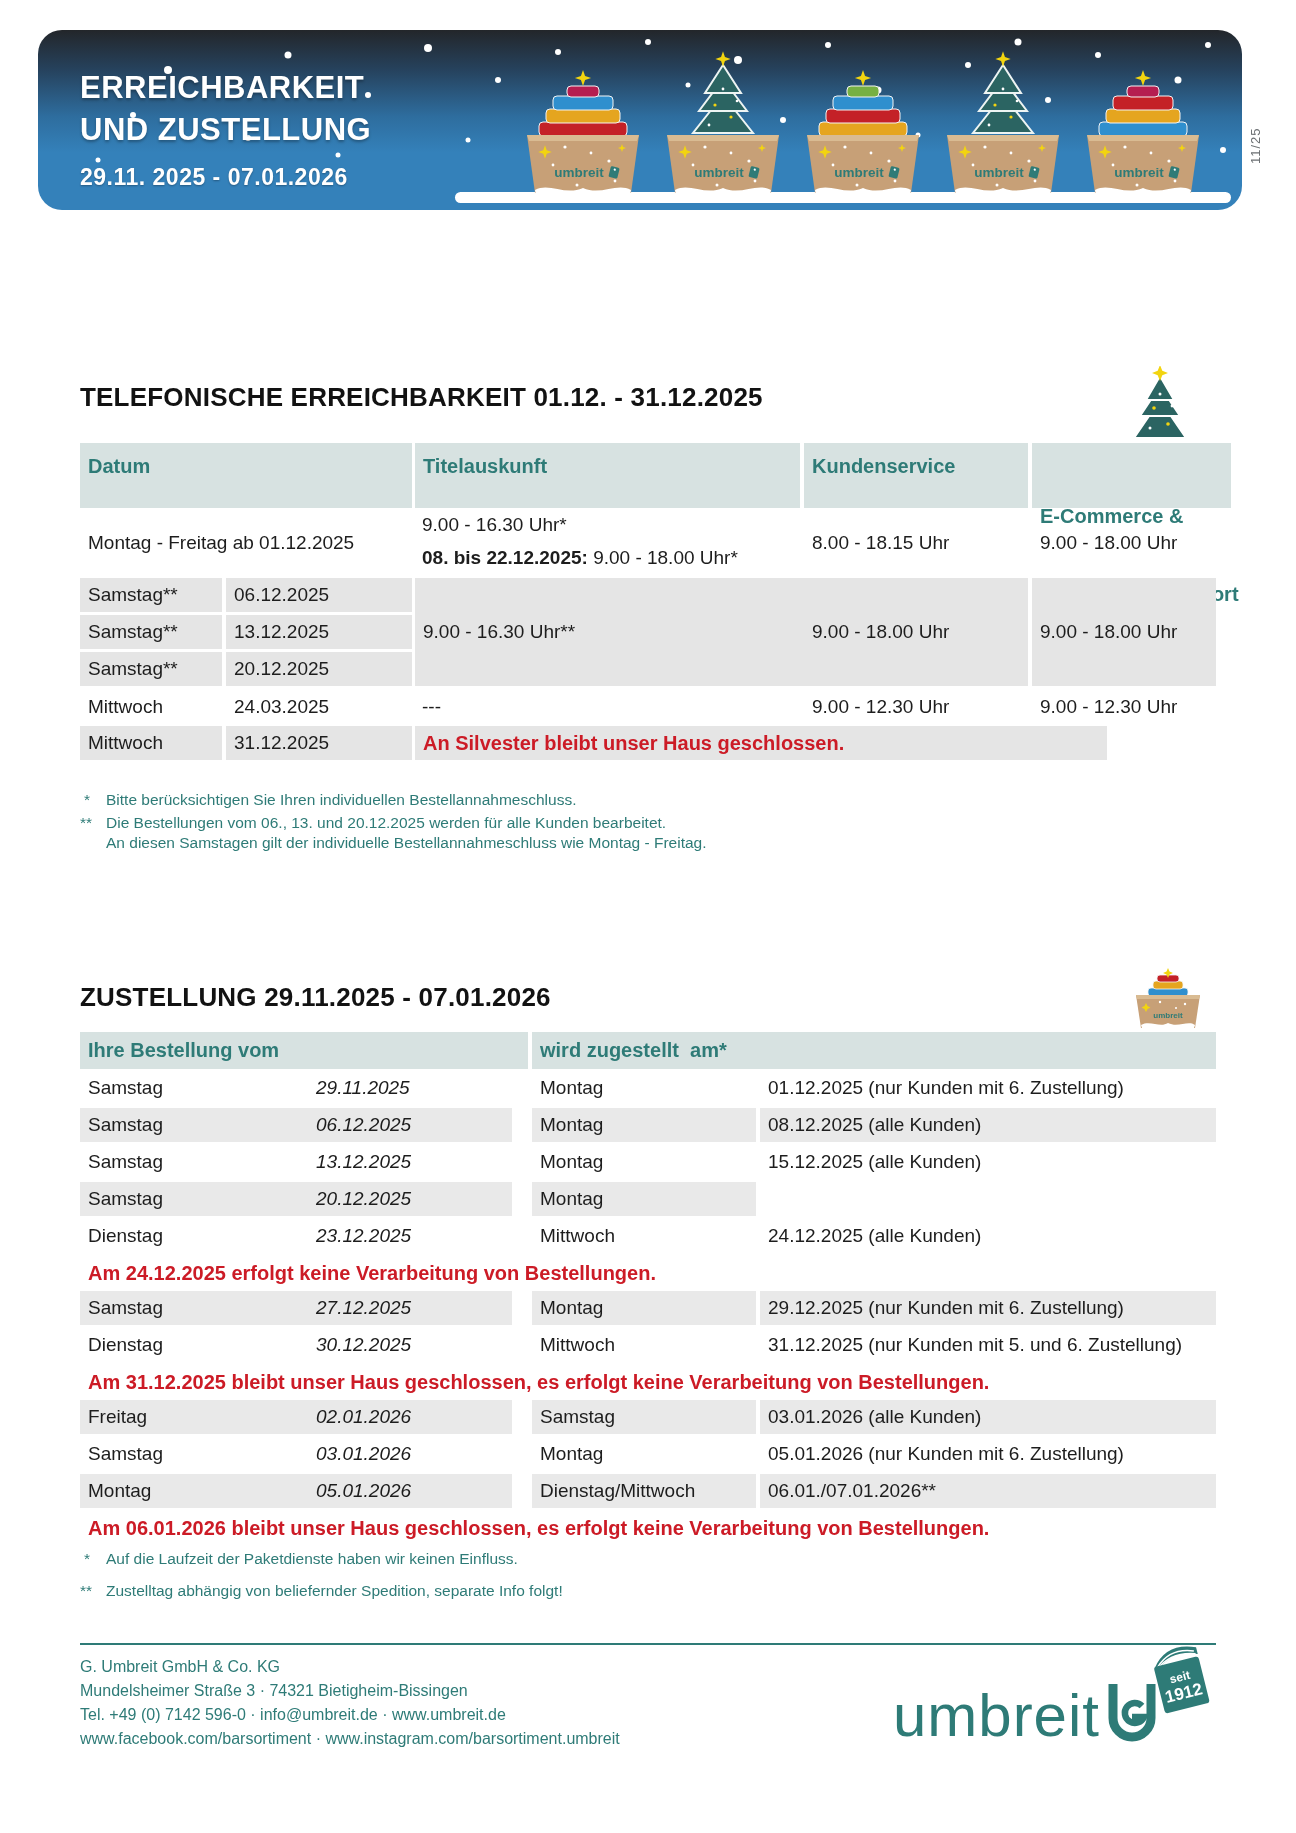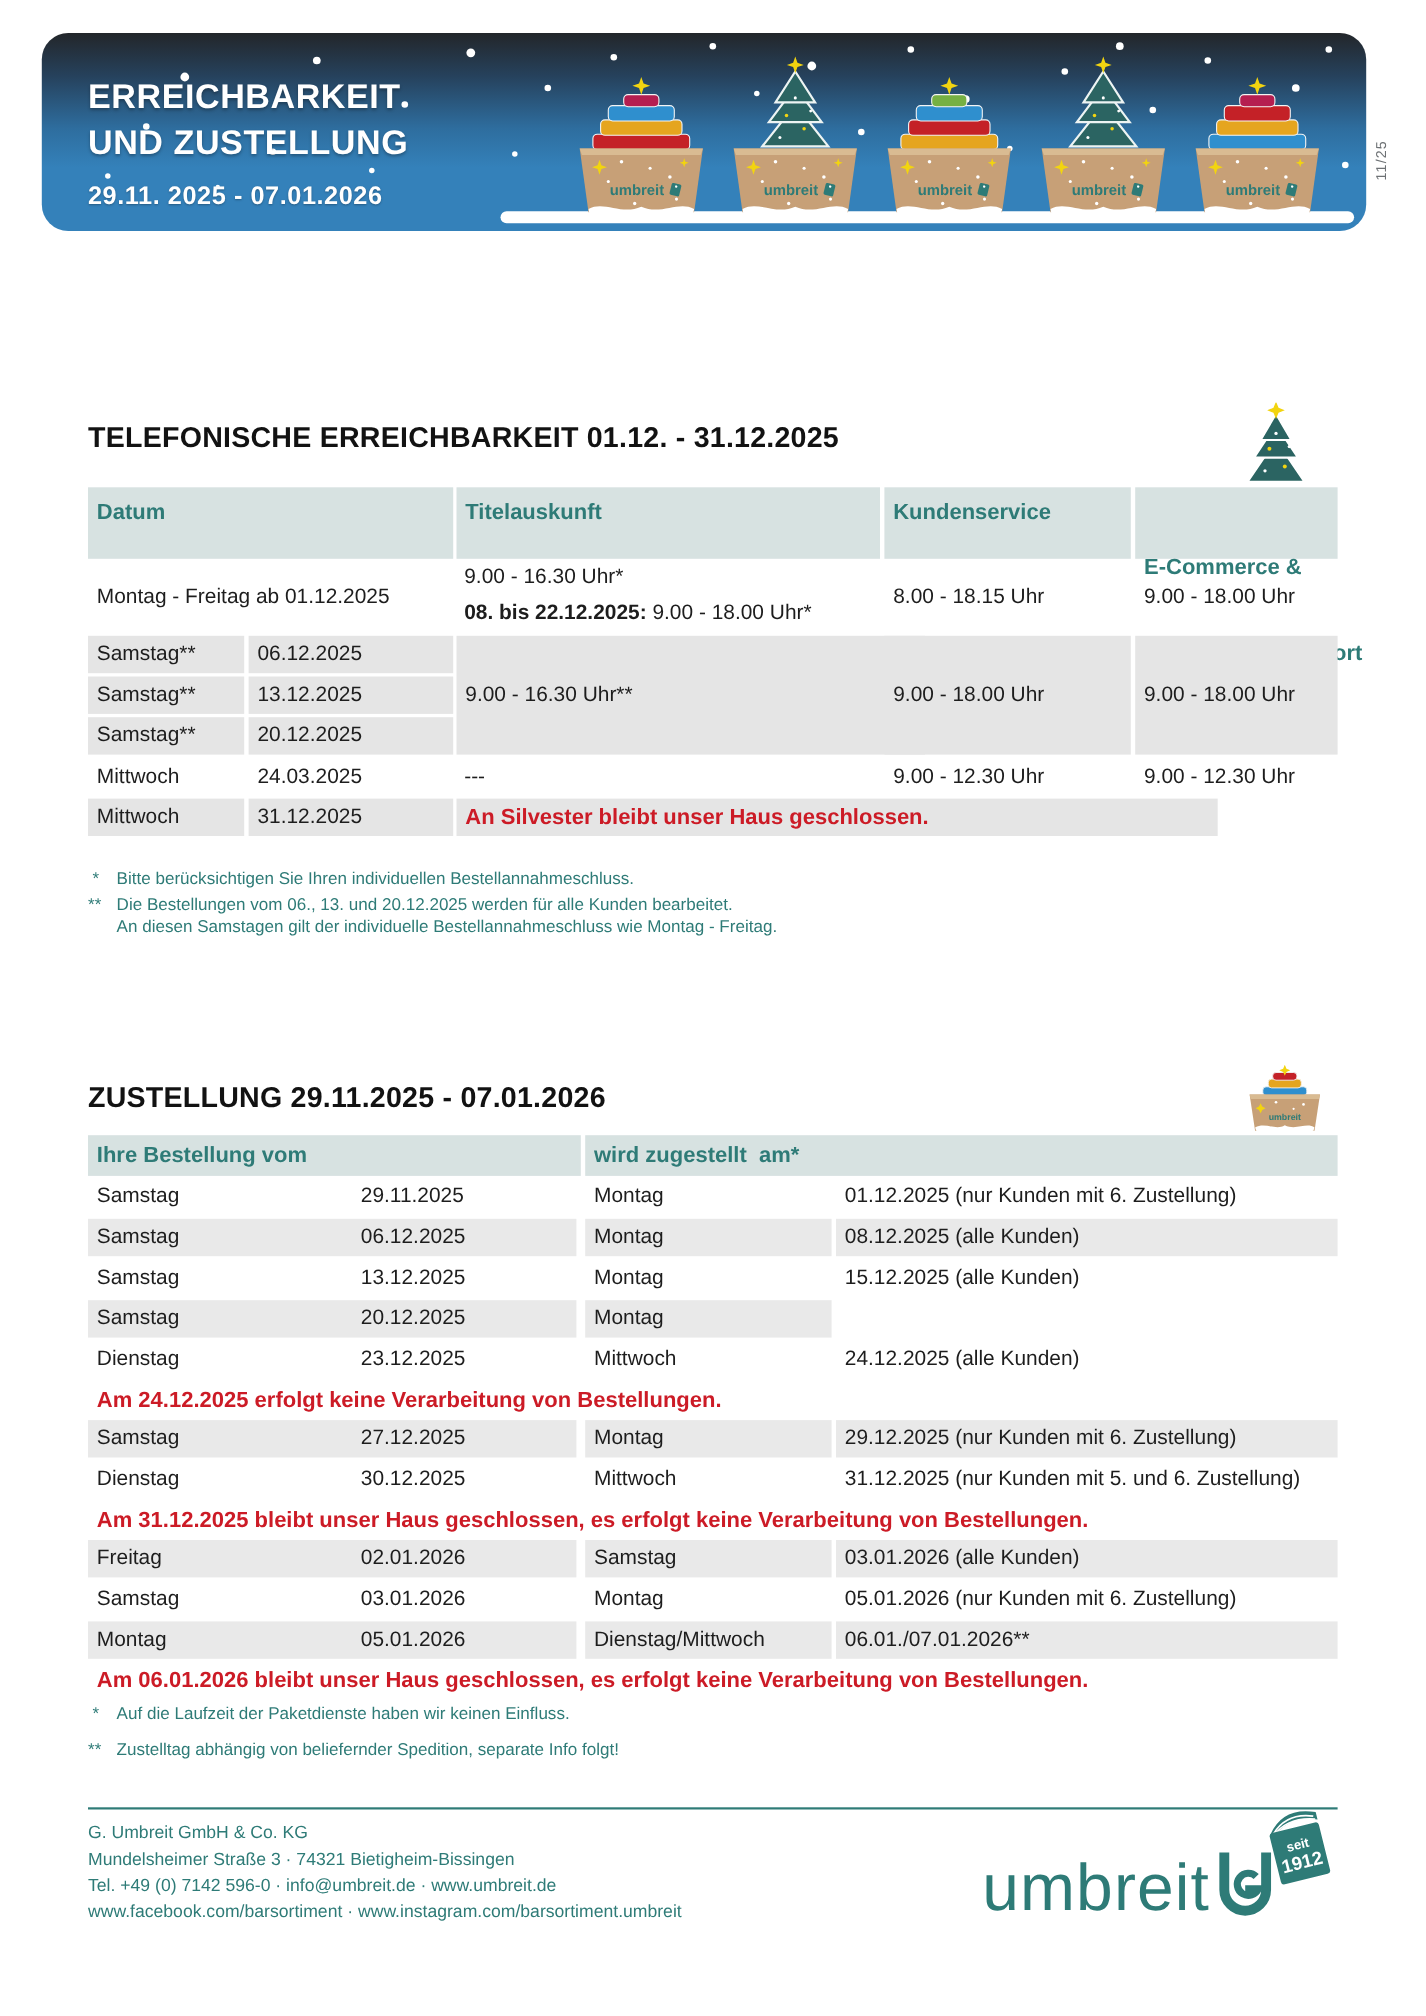--- a/index.html
+++ b/index.html
@@ -29,21 +29,21 @@
   .txt{position:absolute;font-size:19px;color:#1d1d1d;white-space:nowrap;}
   .red{color:#cc1b26;font-weight:bold;}
   .red-note{position:absolute;color:#cc1b26;font-weight:bold;font-size:20px;white-space:nowrap;
             display:flex;align-items:center;height:34px;}
   .fn{position:absolute;color:#2e7b77;font-size:15.5px;white-space:nowrap;}
   
   .t2row{position:absolute;left:80px;width:1136px;height:34px;}
   .t2row .c{position:absolute;top:0;height:34px;display:flex;align-items:center;padding-left:8px;
             box-sizing:border-box;font-size:19px;color:#1d1d1d;white-space:nowrap;}
   .t2row .c1{left:0;width:240px;}
-  .t2row .c2{left:240px;width:204px;}
+  .t2row .c2{left:228px;width:204px;font-style:italic;}
   .t2row .c3{left:452px;width:224px;}
   .t2row .c4{left:680px;width:456px;}
   .t2row.shaded .c{background:#e9e9e9;}
   
   .divider{position:absolute;left:80px;top:1643px;width:1136px;height:2px;background:#2e7b77;}
   .foot{position:absolute;color:#2e7b77;font-size:16px;white-space:nowrap;}
   .wordmark{position:absolute;left:760px;top:1686px;width:340px;height:62px;color:#2e7b77;
             font-size:60px;line-height:60px;text-align:right;letter-spacing:1px;}
 </style>
 </head>
@@ -250,21 +250,21 @@
 
   <div class="hcell" style="left:80px;top:443px;width:332px;height:65px;">
     <div class="hlab">Datum</div>
   </div>
   <div class="hcell" style="left:415px;top:443px;width:385px;height:65px;">
     <div class="hlab">Titelauskunft</div>
   </div>
   <div class="hcell" style="left:804px;top:443px;width:224px;height:65px;">
     <div class="hlab">Kundenservice</div>
   </div>
-  <div class="hcell" style="left:1032px;top:443px;width:184px;height:65px;">
+  <div class="hcell" style="left:1032px;top:443px;width:199px;height:65px;">
     <div class="hlab" style="padding-top:8px;">
       <div>E-Commerce &amp;</div>
       <div>Technischer Support</div>
     </div>
   </div>
 
   <div class="txt" style="left:88px;top:532px;">Montag - Freitag ab 01.12.2025</div>
   <div class="txt" style="left:422px;top:514px;">9.00 - 16.30 Uhr*</div>
   <div class="txt" style="left:422px;top:547px;"><span style="font-weight:bold;">08. bis 22.12.2025: </span><span>9.00 - 18.00 Uhr*</span></div>
   <div class="txt" style="left:812px;top:532px;">8.00 - 18.15 Uhr</div>

